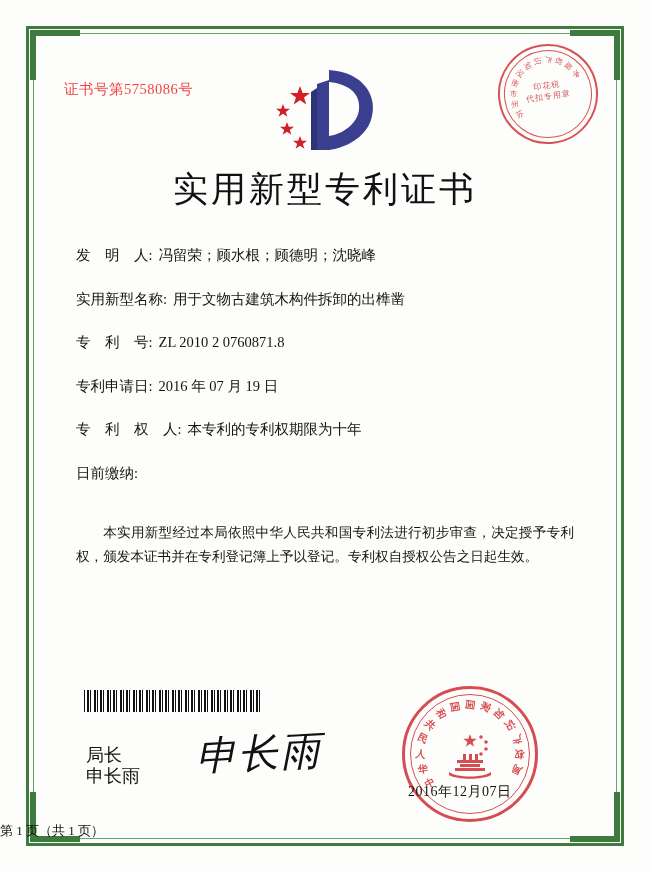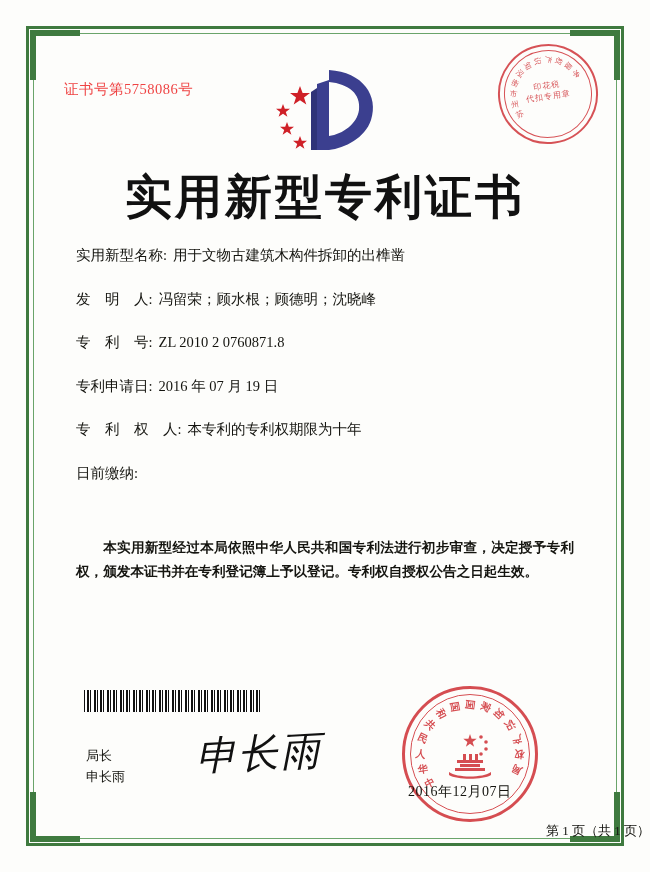--- a/index.html
+++ b/index.html
@@ -109,22 +109,22 @@
     width: 120px;
     height: 90px;
     margin-left: -58px;
   }
 
   .title {
     position: absolute;
     width: 100%;
     top: 166px;
     text-align: center;
-    font-size: 47px;
-    font-weight: bold;
+    font-size: 35px;
+    font-weight: normal;
     letter-spacing: 3px;
     color: #111;
     font-family: "Liberation Serif", "DejaVu Serif", serif;
   }
 
   .fields {
     position: absolute;
     left: 76px;
     top: 246px;
     width: 500px;
@@ -147,42 +147,42 @@
   .body-text {
     position: absolute;
     left: 76px;
     top: 521px;
     width: 498px;
     font-size: 13.6px;
     line-height: 24px;
     text-align: justify;
     color: #14140f;
   }
-  .body-text p { margin: 15px 0 3px 0; text-indent: 2em; font-weight: bold; }
+  .body-text p { margin: 0 0 3px 0; text-indent: 2em; }
 
   .barcode {
     position: absolute;
     left: 84px;
     top: 690px;
     width: 176px;
     height: 22px;
     background: repeating-linear-gradient(
       to right,
       #111 0px, #111 1px, #fff 1px, #fff 3px,
       #111 3px, #111 5px, #fff 5px, #fff 6px,
       #111 6px, #111 7px, #fff 7px, #fff 10px,
       #111 10px, #111 12px, #fff 12px, #fff 13px
     );
   }
 
   .sig-label {
     position: absolute;
     left: 86px;
     top: 745px;
-    font-size: 13px;
+    font-size: 18px;
     line-height: 21px;
     color: #14140f;
   }
   .signature {
     position: absolute;
     left: 196px;
     top: 726px;
     font-size: 40px;
     font-family: "Liberation Serif", serif;
     font-style: italic;
@@ -238,21 +238,21 @@
     top: 783px;
     font-size: 14px;
     color: #14140f;
     letter-spacing: 0.5px;
   }
 
   .page-no {
     position: absolute;
     width: 100%;
     top: 822px;
-    text-align: right;
+    text-align: left;
     font-size: 13px;
     color: #14140f;
   }
 </style>
 </head>
 <body>
 
 <div class="page">
 
   <div class="border-outer"></div>
@@ -296,26 +296,26 @@
         <polygon points="20,60 21.8,64.8 27,64.8 22.8,67.9 24.4,72.8 20,69.8 15.6,72.8 17.2,67.9 13,64.8 18.2,64.8"></polygon>
         <polygon points="33,74 34.8,78.8 40,78.8 35.8,81.9 37.4,86.8 33,83.8 28.6,86.8 30.2,81.9 26,78.8 31.2,78.8"></polygon>
       </g>
     </svg>
   </div>
 
   <div class="title">实用新型专利证书</div>
 
   <div class="fields">
     <div class="field">
+      <span class="label">发　明　人:</span>
+      <span class="value">冯留荣；顾水根；顾德明；沈晓峰</span>
+    </div>
+    <div class="field">
       <span class="label">实用新型名称:</span>
       <span class="value">用于文物古建筑木构件拆卸的出榫凿</span>
-    </div>
-    <div class="field">
-      <span class="label">发　明　人:</span>
-      <span class="value">冯留荣；顾水根；顾德明；沈晓峰</span>
     </div>
     <div class="field">
       <span class="label">专　利　号:</span>
       <span class="value">ZL 2010 2 0760871.8</span>
     </div>
     <div class="field">
       <span class="label">专利申请日:</span>
       <span class="value">2016 年 07 月 19 日</span>
     </div>
     <div class="field">

